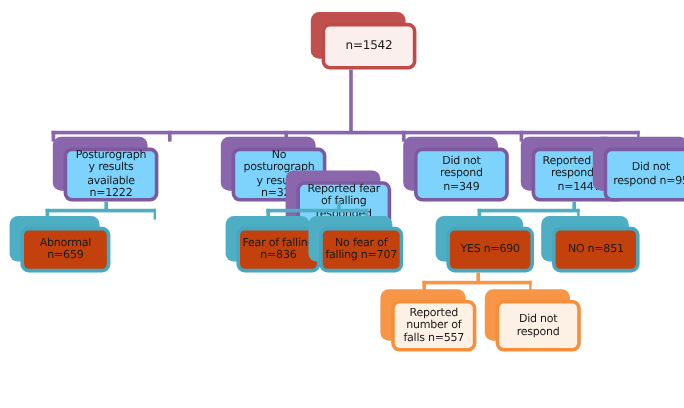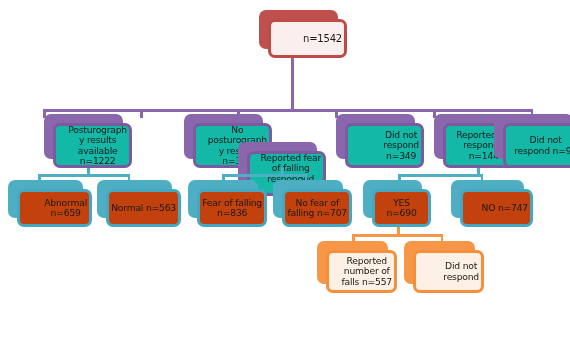--- a/index.html
+++ b/index.html
@@ -41,35 +41,35 @@
     position: absolute;
     left: 9px;
     top: 9px;
     width: calc(100% - 9px);
     height: calc(100% - 9px);
     border-radius: 7px;
     border: 3px solid #000;
     box-sizing: border-box;
     display: flex;
     align-items: center;
-    justify-content: flex-end;
+    justify-content: center;
     text-align: center;
     line-height: 1.12;
     letter-spacing: -0.2px;
     color: #1a1a1a;
   }
   .node .label {
     display: block;
     padding: 0 2px;
     white-space: pre-line;
   }
 
   
   .node.purple .back  { background: #8a66ac; }
-  .node.purple .front { border-color: #7c5aa0; background: #14b8a6; }
+  .node.purple .front { border-color: #7c5aa0; background: #7dd3fc; }
 
   
   .node.red .back  { background: #c0504d; }
   .node.red .front { border-color: #bf4b48; background: #fbefed; }
 
   
   .node.teal .back  { background: #4eaec4; }
   .node.teal .front { border-color: #45a7c0; background: #c2410c; }
 
   
@@ -172,54 +172,48 @@
   <div class="conn teal" style="left:480.5px; top:174px; width:2.5px; height:9px;"></div>
 
   <div class="node teal" style="left:8px; top:180px; width:84px; height:47px;">
     <div class="back"></div>
     <div class="front fs9">
       <span class="label">Abnormal
 n=659</span>
     </div>
   </div>
 
-  <div class="node teal" style="left:97px; top:180px; width:84px; height:47px;">
-    <div class="back"></div>
-    <div class="front fs9">
-      <span class="label">Normal n=563</span>
-    </div>
-  </div>
 
   <div class="node teal" style="left:188px; top:180px; width:79px; height:47px;">
     <div class="back"></div>
     <div class="front fs9">
       <span class="label">Fear of falling
 n=836</span>
     </div>
   </div>
 
-  <div class="node teal" style="left:273px; top:180px; width:79px; height:47px;">
+  <div class="node teal" style="left:257px; top:180px; width:79px; height:47px;">
     <div class="back"></div>
     <div class="front fs9">
       <span class="label">No fear of
 falling n=707</span>
     </div>
   </div>
 
-  <div class="node teal" style="left:363px; top:180px; width:68px; height:47px;">
+  <div class="node teal" style="left:363px; top:180px; width:82px; height:47px;">
     <div class="back"></div>
     <div class="front fs9">
       <span class="label">YES n=690</span>
     </div>
   </div>
 
   <div class="node teal" style="left:451px; top:180px; width:82px; height:47px;">
     <div class="back"></div>
     <div class="front fs9">
-      <span class="label">NO n=747</span>
+      <span class="label">NO n=851</span>
     </div>
   </div>
 
   <div class="conn orange" style="left:397px; top:227px; width:2.5px; height:9px;"></div>
   <div class="conn orange" style="left:352px; top:234px; width:91px; height:2.5px;"></div>
   <div class="conn orange" style="left:352px; top:234px; width:2.5px; height:10px;"></div>
   <div class="conn orange" style="left:440.5px; top:234px; width:2.5px; height:10px;"></div>
 
   <div class="node orange" style="left:317px; top:241px; width:80px; height:52px;">
     <div class="back"></div>

